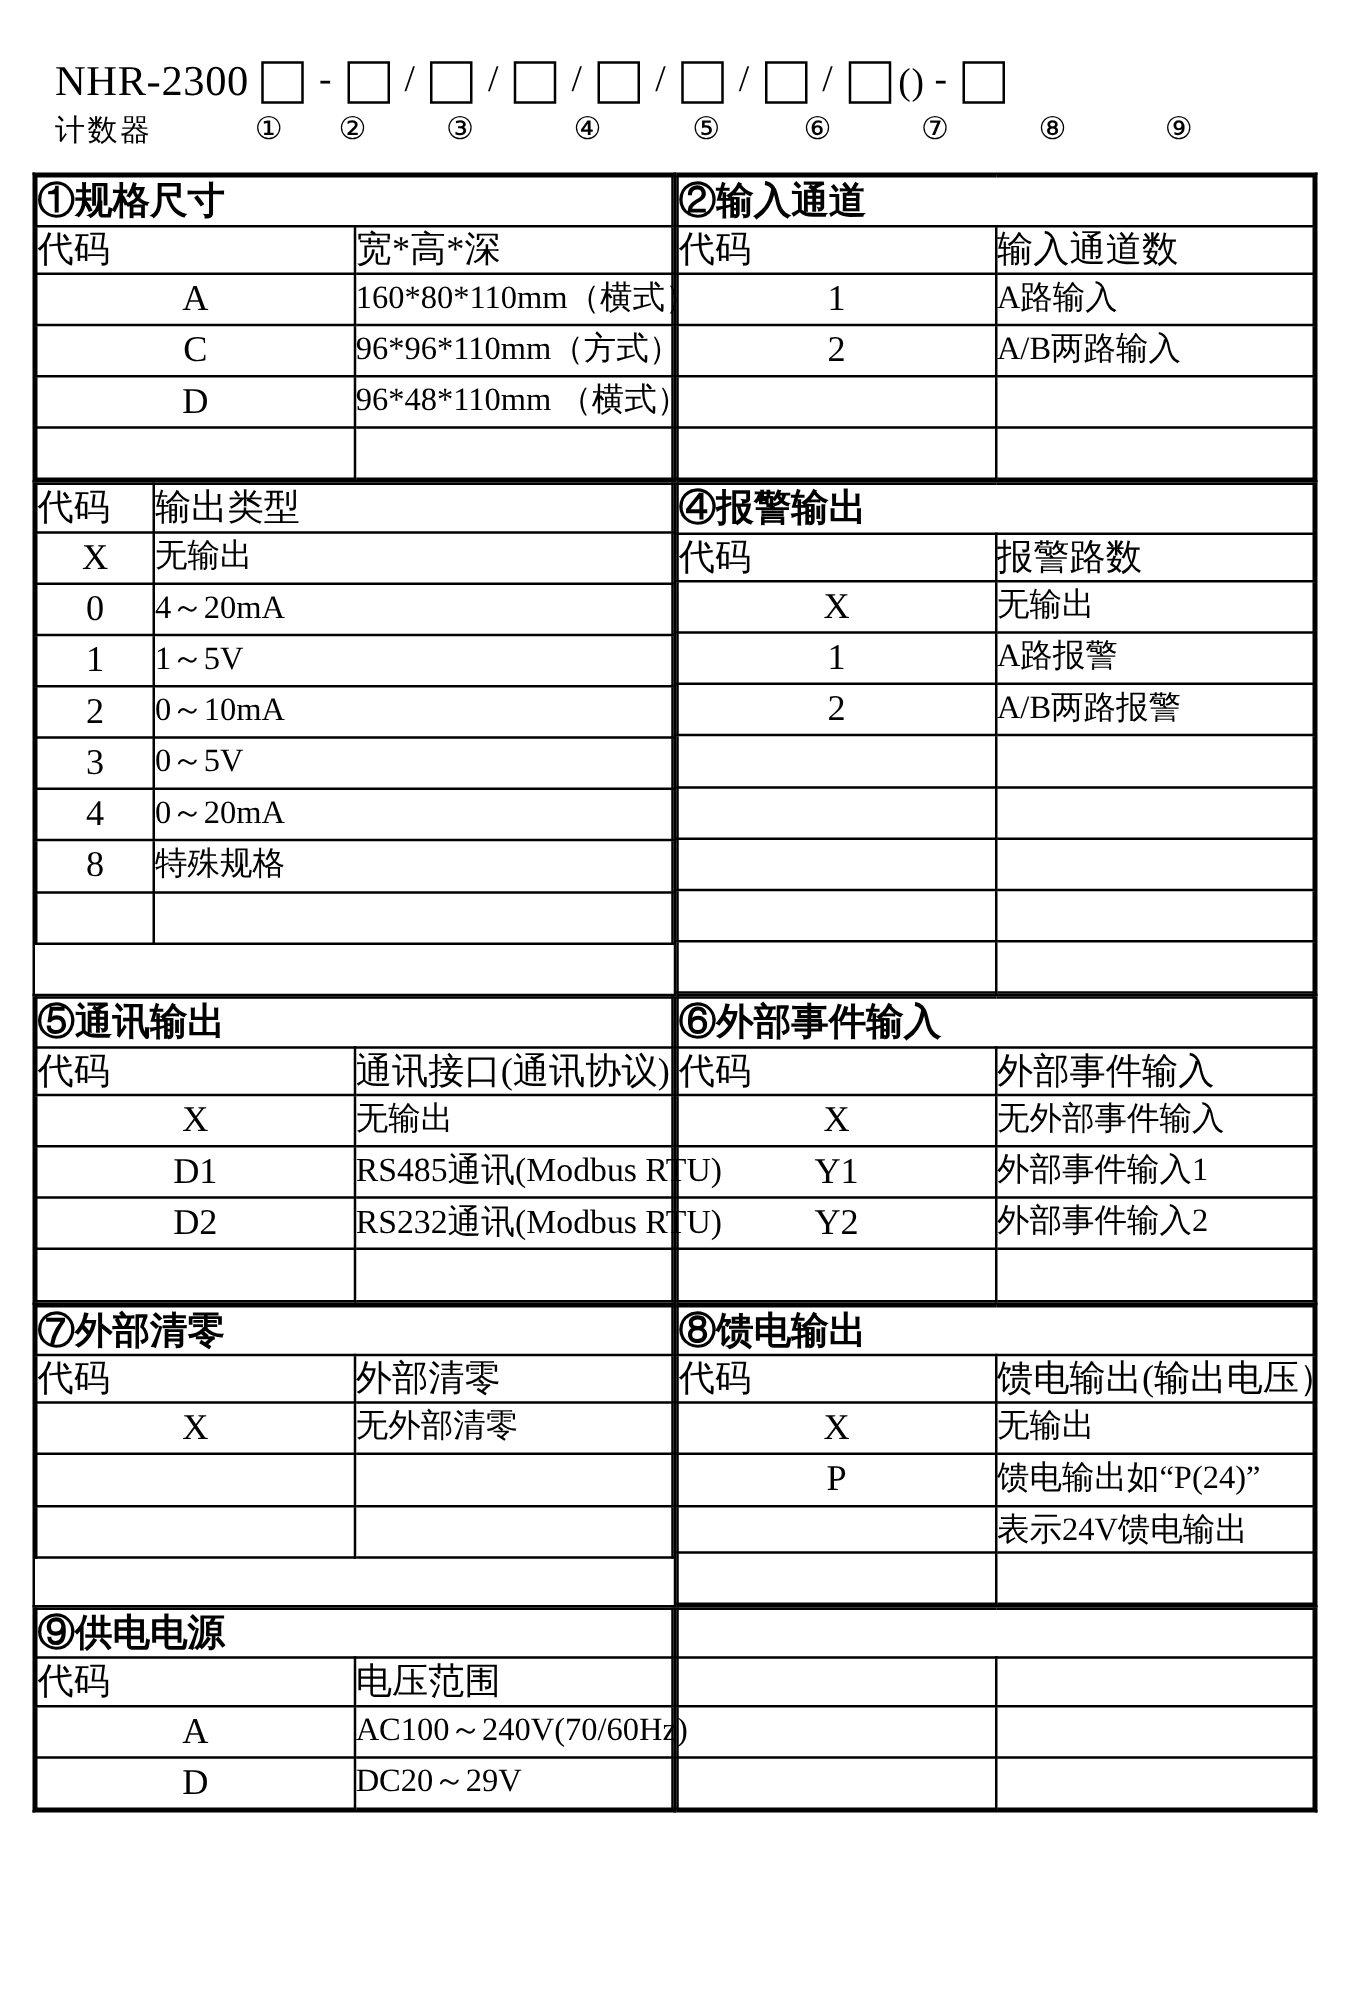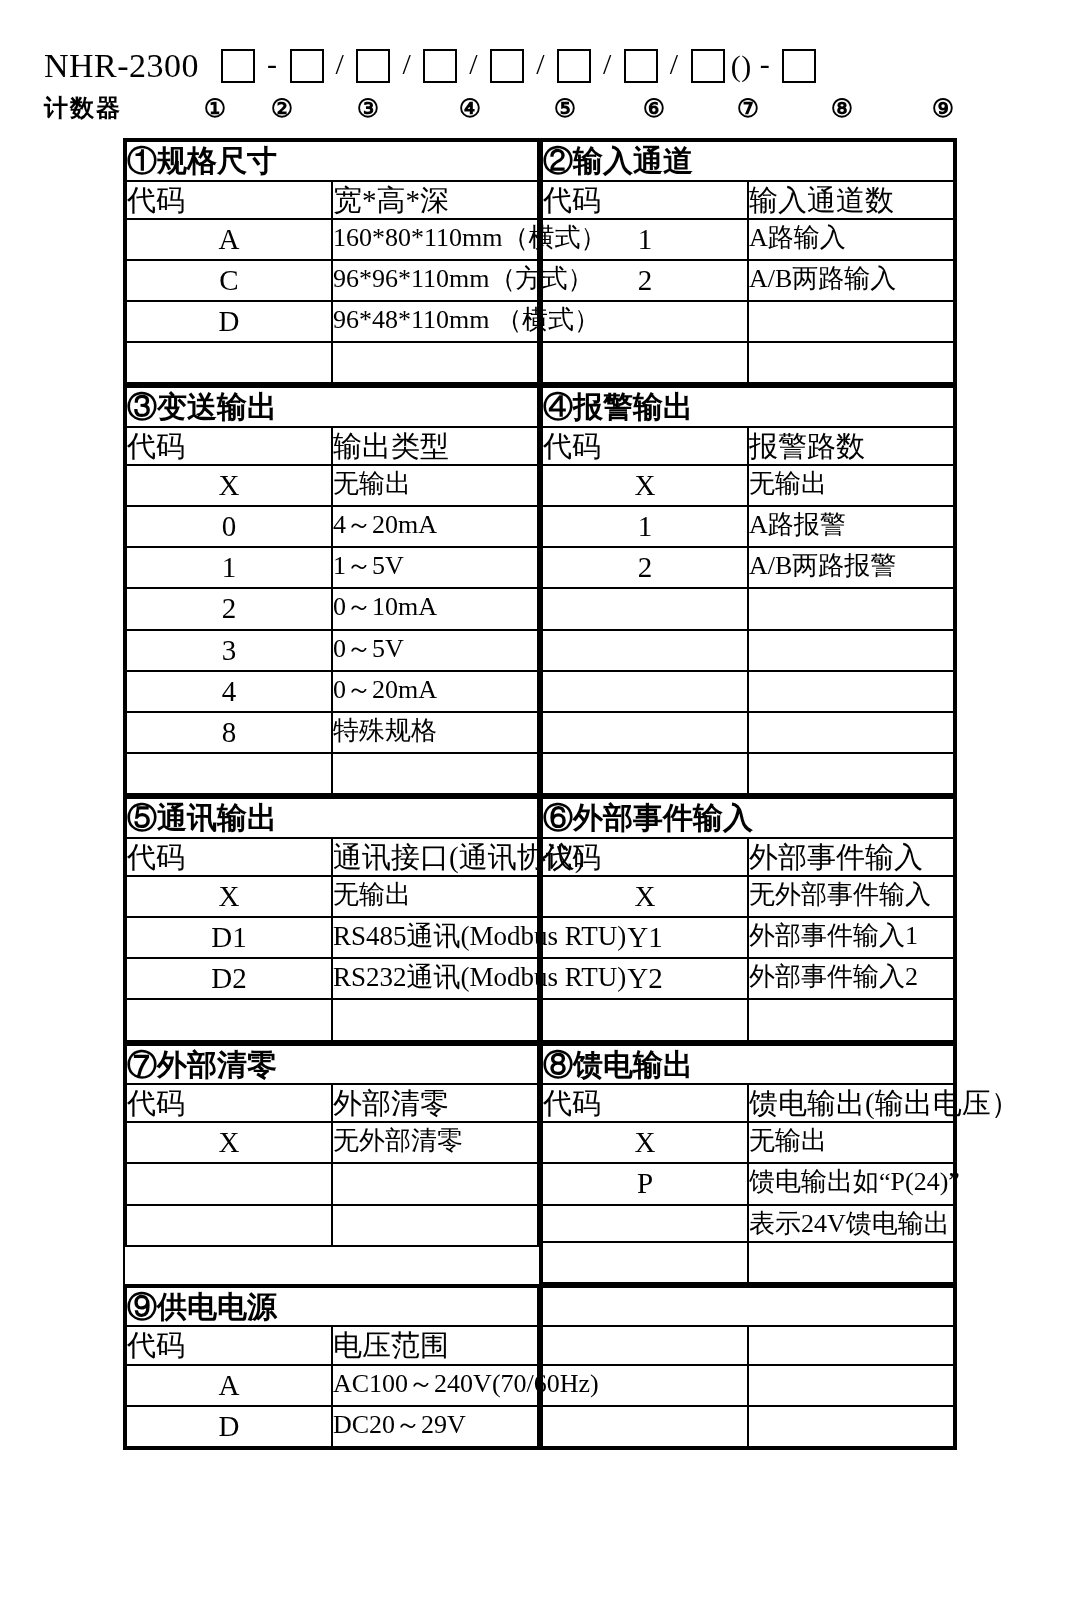--- a/index.html
+++ b/index.html
@@ -30,21 +30,21 @@
   .code-line {
     display: flex;
     align-items: center;
     font-size: 34px;
     letter-spacing: 0.5px;
     height: 52px;
   }
   .code-prefix {
     font-family: "Liberation Serif", serif;
     font-size: 34px;
-    margin-right: 18px;
+    margin-right: 6px;
     white-space: nowrap;
   }
   .code-box {
     display: inline-block;
     width: 34px;
     height: 34px;
     border: 2px solid #000;
     box-sizing: border-box;
     margin: 0 4px;
   }
@@ -53,40 +53,39 @@
     font-size: 30px;
     margin: 0 8px;
     transform: translateY(-2px);
   }
   .code-paren {
     font-size: 30px;
     margin-left: 2px;
   }
   .marker-line {
     display: flex;
-    align-items: center;
+    align-items: flex-start;
     font-size: 24px;
     height: 40px;
     margin-top: -4px;
-    font-weight: bold;
   }
   .marker-label {
     font-size: 24px;
     letter-spacing: 2px;
     width: 140px;
   }
   .marker {
     font-size: 25px;
     text-align: center;
   }
 
   
   table.spec {
     border-collapse: collapse;
-    width: 834px;
+    width: 1028px;
     margin: 10px auto 0 auto;
     table-layout: fixed;
   }
   table.spec td {
     border: 2px solid #000;
     padding: 0;
     vertical-align: top;
   }
   .outer-cell {
     width: 50%;
@@ -248,23 +247,20 @@
                 </tr>
         </tbody>
             </table>
       </td>
     </tr>
 
     <tr>
       <td class="outer-cell">
         <table class="sect">
           <tbody>
-                <tr>
-                  <td class="sect-title" colspan="2">③变送输出</td>
-                </tr>
           <tr>
             <td class="hdr-code">代码</td>
             <td class="hdr-desc">输出类型</td>
           </tr>
           <tr>
             <td class="cell-code">X</td>
             <td class="cell-desc">无输出</td>
           </tr>
           <tr>
             <td class="cell-code">0</td>

